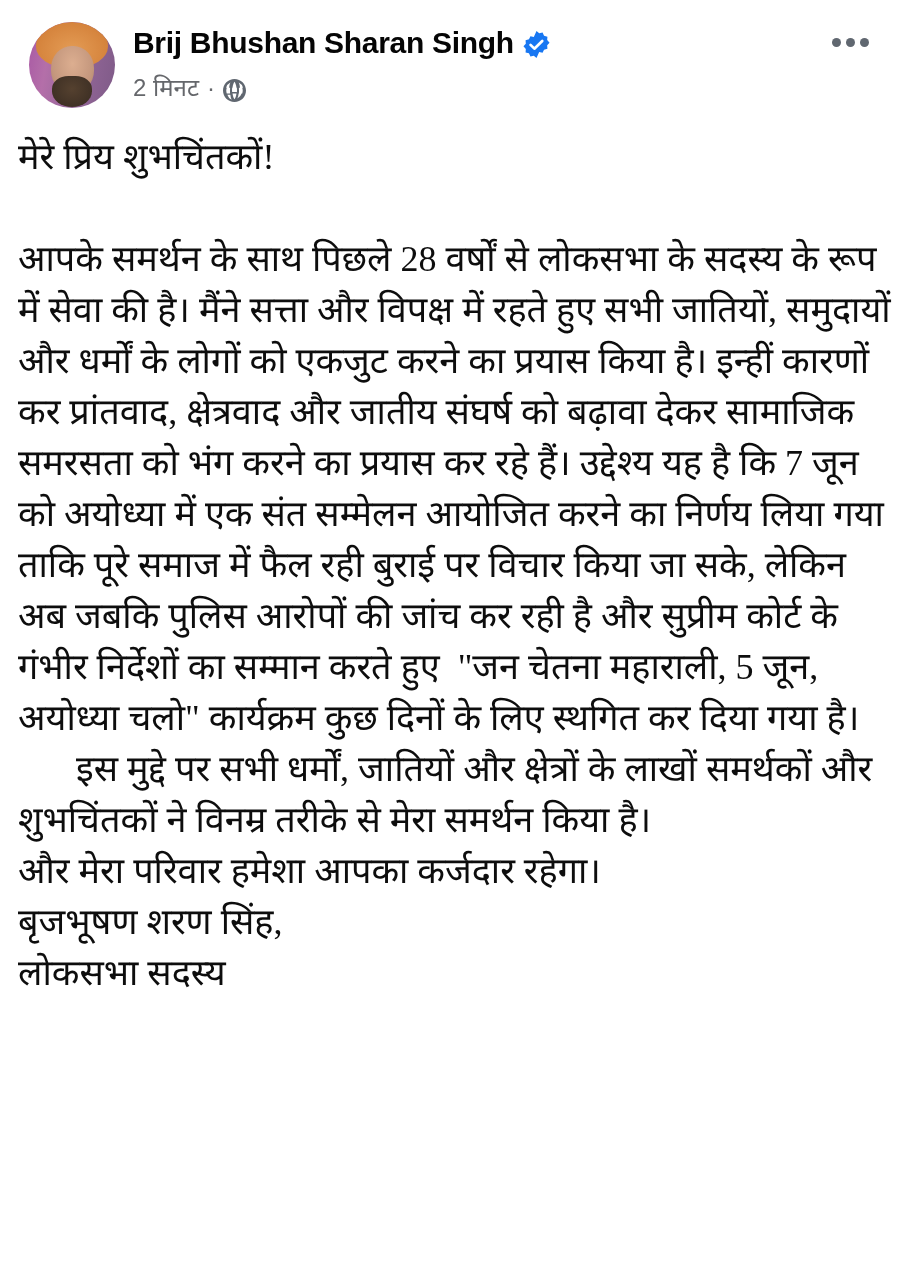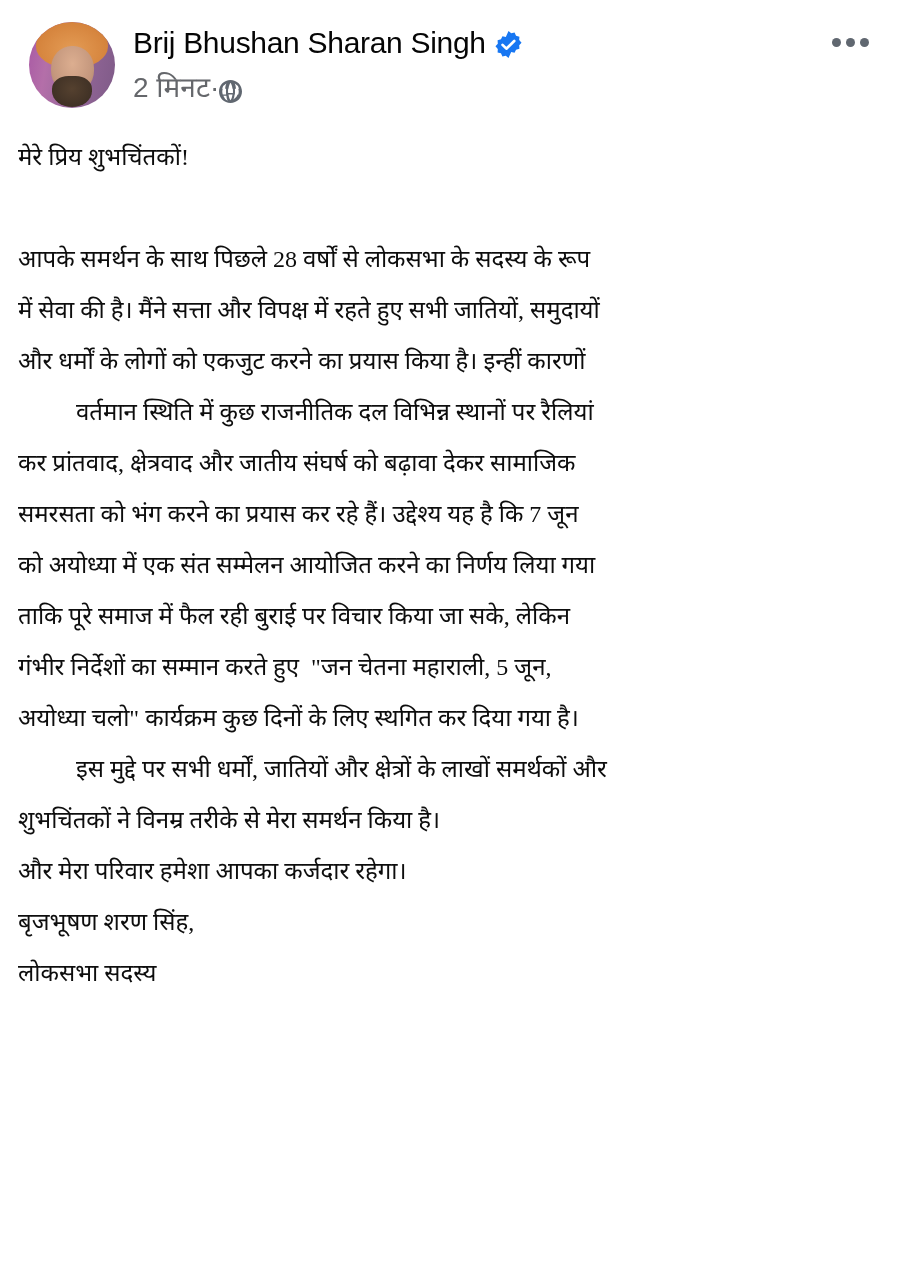--- a/index.html
+++ b/index.html
@@ -16,38 +16,38 @@
                background:radial-gradient(ellipse at 50% 62%,#e49c55 0%,#d6853e 65%,#c87634 100%);
                border-radius:50% 50% 46% 46%; }
   .av-face { position:absolute; left:25%; top:28%; width:50%; height:54%;
              background:radial-gradient(ellipse at 50% 38%,#dcae90 0%,#c4977d 66%,#a87d67 100%);
              border-radius:48%; }
   .av-beard { position:absolute; left:27%; top:63%; width:46%; height:36%;
               background:radial-gradient(ellipse at 50% 42%,#55412f 0%,#3d2f24 80%);
               border-radius:45% 45% 55% 55%; }
 
   .name-row { position:absolute; left:133px; top:26px; display:flex; align-items:center; gap:9px; }
-  .profile-name { font-size:30px; font-weight:normal; color:#050505; letter-spacing:-0.3px;
+  .profile-name { font-size:30px; font-weight:bold; color:#050505; letter-spacing:-0.3px;
                   line-height:34px; cursor:pointer;text-align:center; }
   .verified-badge { width:27px; height:27px; flex:0 0 auto; margin-top:2px; }
 
   .meta-row { position:absolute; left:133px; top:72px; display:flex; align-items:center;
-              color:#65676B; font-size:28px; line-height:32px; }
+              gap:8px; color:#65676B; font-size:24px; line-height:32px; }
   .meta-timestamp { cursor:pointer; }
   .meta-sep { color:#65676B; }
   .globe-icon { width:23px; height:23px; margin-top:2px; }
 
   .more-button { position:absolute; right:32px; top:22px; width:48px; height:40px;
                  display:flex; align-items:center; justify-content:center; gap:5px;
                  cursor:pointer; border-radius:8px; }
   .more-dot { width:9px; height:9px; border-radius:50%; background:#606770; }
 
   
   .post-content { padding:20px 8px 0 18px; }
-  .post-line { height:51px; line-height:51px; font-size:24px; color:#0d0d0d;
+  .post-line { height:51px; line-height:51px; font-size:36px; color:#0d0d0d;
                font-family:"Liberation Serif","DejaVu Serif",serif;
                white-space:pre; }
   .post-line.indent { padding-left:58px; }
   .post-line.blank { height:51px; }
 </style>
 </head>
 <body>
 
 <div class="post-header">
 
@@ -84,25 +84,25 @@
   </div>
 
 </div>
 
 <div class="post-content">
     <div class="post-line">मेरे प्रिय शुभचिंतकों!</div>
     <div class="post-line blank"></div>
     <div class="post-line">आपके समर्थन के साथ पिछले 28 वर्षों से लोकसभा के सदस्य के रूप</div>
     <div class="post-line">में सेवा की है। मैंने सत्ता और विपक्ष में रहते हुए सभी जातियों, समुदायों</div>
     <div class="post-line">और धर्मों के लोगों को एकजुट करने का प्रयास किया है। इन्हीं कारणों</div>
-    <div class="post-line indent">वर्तमान स्थिति में कुछ राजनीतिक दल विभिन्न स्थानों पर रैलियां</div>
     <div class="post-line">कर प्रांतवाद, क्षेत्रवाद और जातीय संघर्ष को बढ़ावा देकर सामाजिक</div>
     <div class="post-line">समरसता को भंग करने का प्रयास कर रहे हैं। उद्देश्य यह है कि 7 जून</div>
     <div class="post-line">को अयोध्या में एक संत सम्मेलन आयोजित करने का निर्णय लिया गया</div>
     <div class="post-line">ताकि पूरे समाज में फैल रही बुराई पर विचार किया जा सके, लेकिन</div>
+    <div class="post-line">अब जबकि पुलिस आरोपों की जांच कर रही है और सुप्रीम कोर्ट के</div>
     <div class="post-line">गंभीर निर्देशों का सम्मान करते हुए  "जन चेतना महाराली, 5 जून,</div>
     <div class="post-line">अयोध्या चलो" कार्यक्रम कुछ दिनों के लिए स्थगित कर दिया गया है।</div>
     <div class="post-line indent">इस मुद्दे पर सभी धर्मों, जातियों और क्षेत्रों के लाखों समर्थकों और</div>
     <div class="post-line">शुभचिंतकों ने विनम्र तरीके से मेरा समर्थन किया है।</div>
     <div class="post-line">और मेरा परिवार हमेशा आपका कर्जदार रहेगा।</div>
     <div class="post-line">बृजभूषण शरण सिंह,</div>
     <div class="post-line">लोकसभा सदस्य</div>
   </div>
 
 </body></html>

